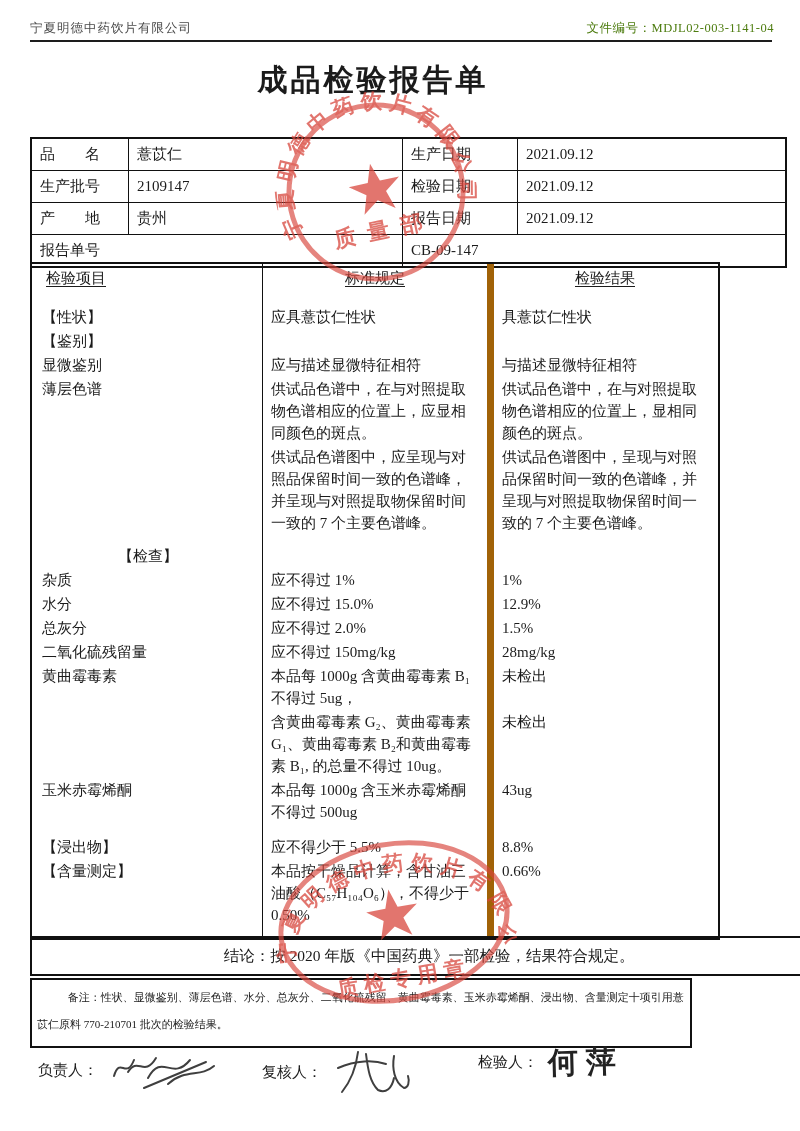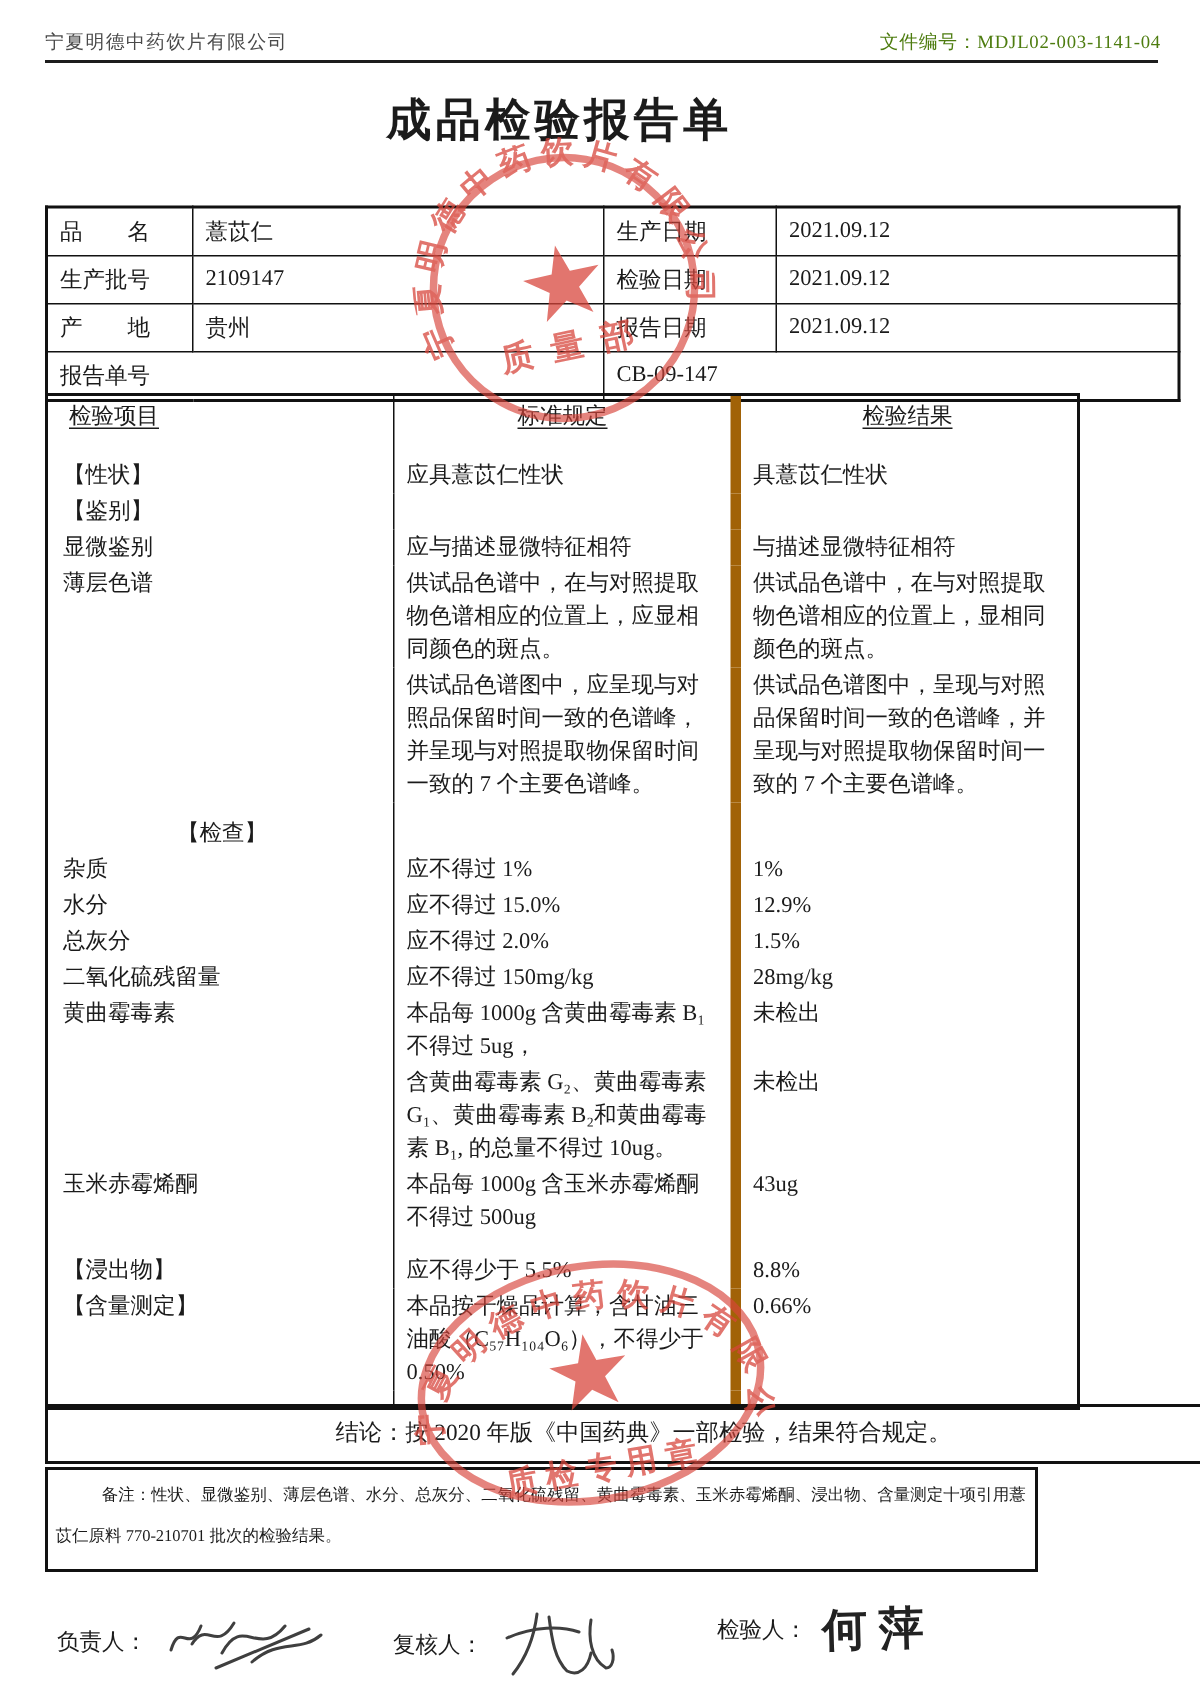--- a/index.html
+++ b/index.html
@@ -36,21 +36,21 @@
   .gt16{padding-top:16px;}
   .gt10{padding-top:10px;text-align:center;}
   .gt12{padding-top:12px;}
   
   .conclusion{position:absolute;left:30px;top:936px;width:798px;height:40px;border:2px solid #111;
     box-sizing:border-box;text-align:center;line-height:36px;font-size:15.5px;}
   .note{position:absolute;left:30px;top:978px;width:662px;border:2px solid #111;
     box-sizing:border-box;padding:4px 5px 8px 5px;font-size:11px;line-height:27px;text-indent:2.8em;}
   
   .sigrow{position:absolute;left:30px;top:1042px;width:740px;height:60px;}
-  .siggroup{position:absolute;display:flex;align-items:center;gap:10px;margin-top:24px;}
+  .siggroup{position:absolute;display:flex;align-items:center;gap:10px;}
   .sg1{left:8px;top:6px;}
   .sg2{left:232px;top:6px;}
   .sg3{left:448px;top:0px;}
   .siglabel{font-size:15px;white-space:nowrap;}
   .sigink{color:#3f3f3f;}
   .signame{font-size:30px;font-weight:bold;letter-spacing:8px;transform:rotate(-1.5deg);color:#222;}
   
   .stamp{position:absolute;pointer-events:none;opacity:.82;z-index:6;}
   .stamp-top{left:276px;top:92px;transform:rotate(-12deg);}
   .stamp-bottom{left:270px;top:836px;transform:rotate(-10deg);}

